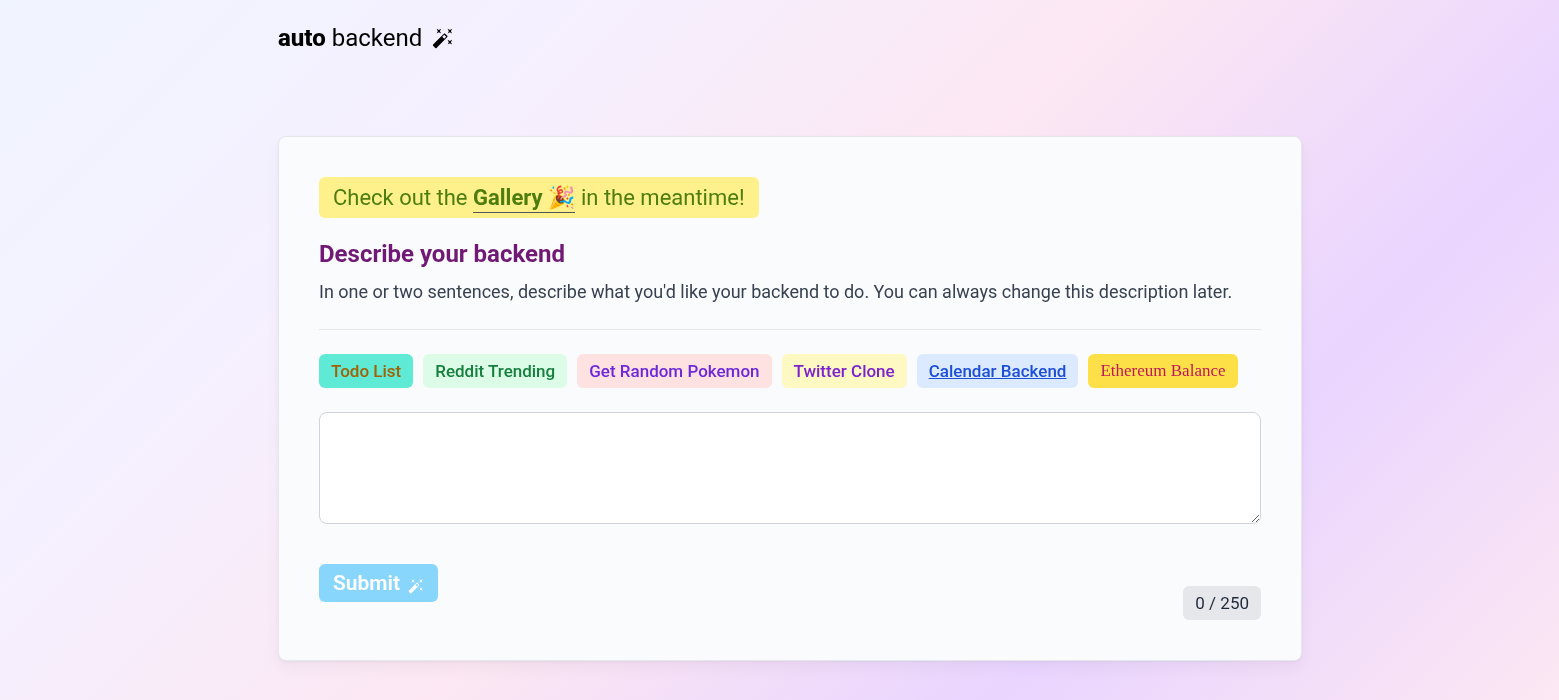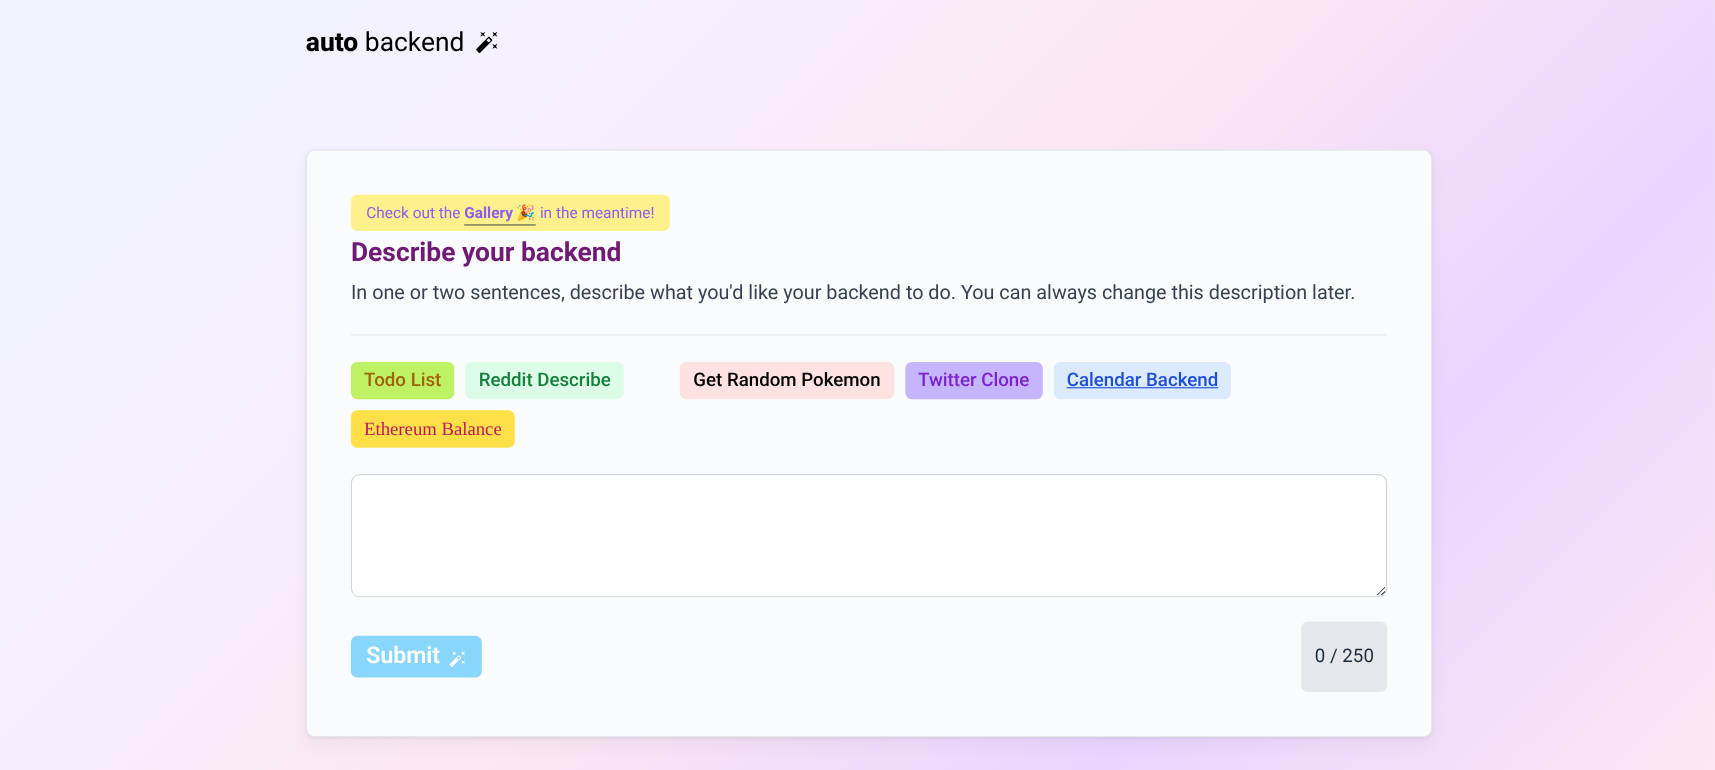--- a/index.html
+++ b/index.html
@@ -47,23 +47,23 @@
       border-radius: 8px;
       margin-top: 84px;
       padding: 40px;
       box-shadow: 0 1px 3px rgba(0,0,0,0.04), 0 8px 16px rgba(0,0,0,0.04);
     }
     .banner {
       display: inline-block;
       background: #fef08a;
       border-radius: 6px;
       padding: 8px 14px;
-      font-size: 14px;
-      color: #8b5cf6;
-      margin-bottom: 5px;
+      font-size: 22px;
+      color: #4d7c0f;
+      margin-bottom: 22px;
     }
     .banner .gallery-link {
       font-weight: 700;
       border-bottom: 1px solid #555;
       padding-bottom: 2px;
       cursor: pointer;
     }
     .heading {
       font-size: 24px;
       font-weight: 700;
@@ -89,24 +89,24 @@
     }
     .chip {
       padding: 7px 12px;
       border-radius: 6px;
       font-size: 17px;
       font-weight: 500;
       cursor: pointer;
       border: none;
       font-family: inherit;
     }
-    .chip-yellow { background: #bef264; color: #a16207; text-align: right; }
+    .chip-yellow { background: #5eead4; color: #a16207; text-align: right; }
     .chip-green  { background: #dcfce7; color: #15803d; }
-    .chip-red    { background: #fee2e2; color: #000000; margin-left: 41px; }
-    .chip-purple { background: #c4b5fd; color: #7e22ce; }
+    .chip-red    { background: #fee2e2; color: #6d28d9; }
+    .chip-purple { background: #fef9c3; color: #7e22ce; }
     .chip-blue   { background: #dbeafe; color: #1d4ed8; text-decoration: underline; }
     .chip-pink   { background: #fde047; color: #be185d; font-family: Liberation Serif, serif; }
     .textarea {
       width: 100%;
       height: 112px;
       border: 1px solid #d1d5db;
       border-radius: 8px;
       resize: vertical;
       padding: 12px;
       font-size: 16px;
@@ -131,23 +131,24 @@
       padding: 7px 14px;
       display: inline-flex;
       align-items: center;
       gap: 8px;
       cursor: pointer;
       font-family: inherit;
     }
     .counter {
       background: #e5e7eb;
       color: #1e293b;
-      padding: 22px 12px;
+      padding: 7px 12px;
       border-radius: 6px;
       font-size: 17px;
+      margin-top: 40px;
     }
     .small-wand {
       width: 16px;
       height: 16px;
       display: inline-block;
     }
   </style>
 </head>
 <body>
 
@@ -169,21 +170,21 @@
       <span> in the meantime!</span>
     </div>
 
     <h2 class="heading">Describe your backend</h2>
     <p class="subheading">In one or two sentences, describe what you'd like your backend to do. You can always change this description later.</p>
 
     <div class="divider"></div>
 
     <div class="chips" id="chips-container">
         <button class="chip chip-yellow">Todo List</button>
-        <button class="chip chip-green">Reddit Describe</button>
+        <button class="chip chip-green">Reddit Trending</button>
         <button class="chip chip-red">Get Random Pokemon</button>
         <button class="chip chip-purple">Twitter Clone</button>
         <button class="chip chip-blue">Calendar Backend</button>
         <button class="chip chip-pink">Ethereum Balance</button>
       </div>
 
     <textarea class="textarea" placeholder="" style=""></textarea>
 
     <div class="footer-row">
       <button class="submit-btn">

